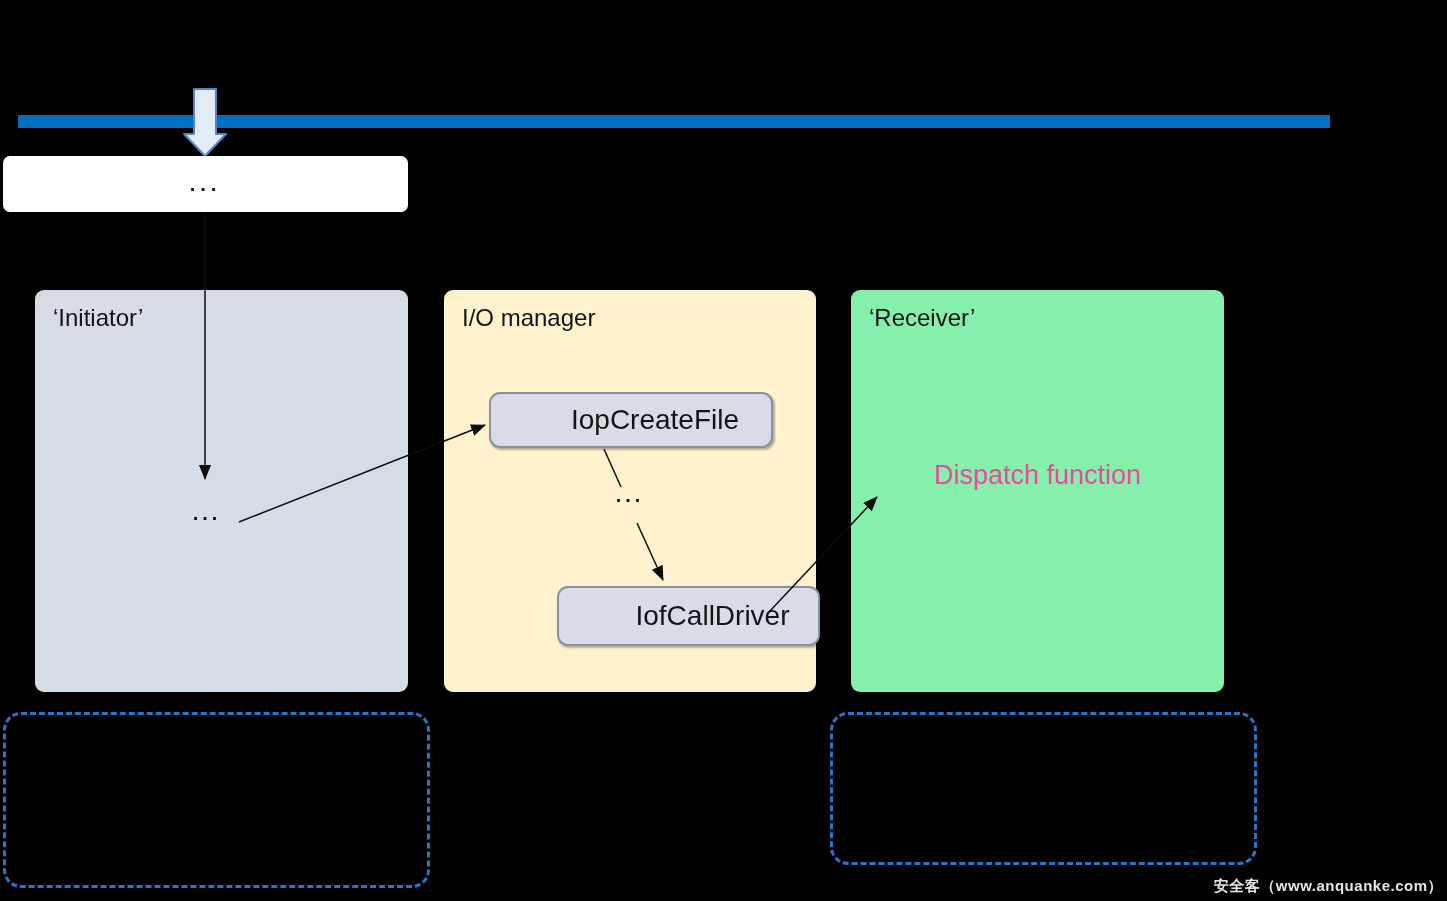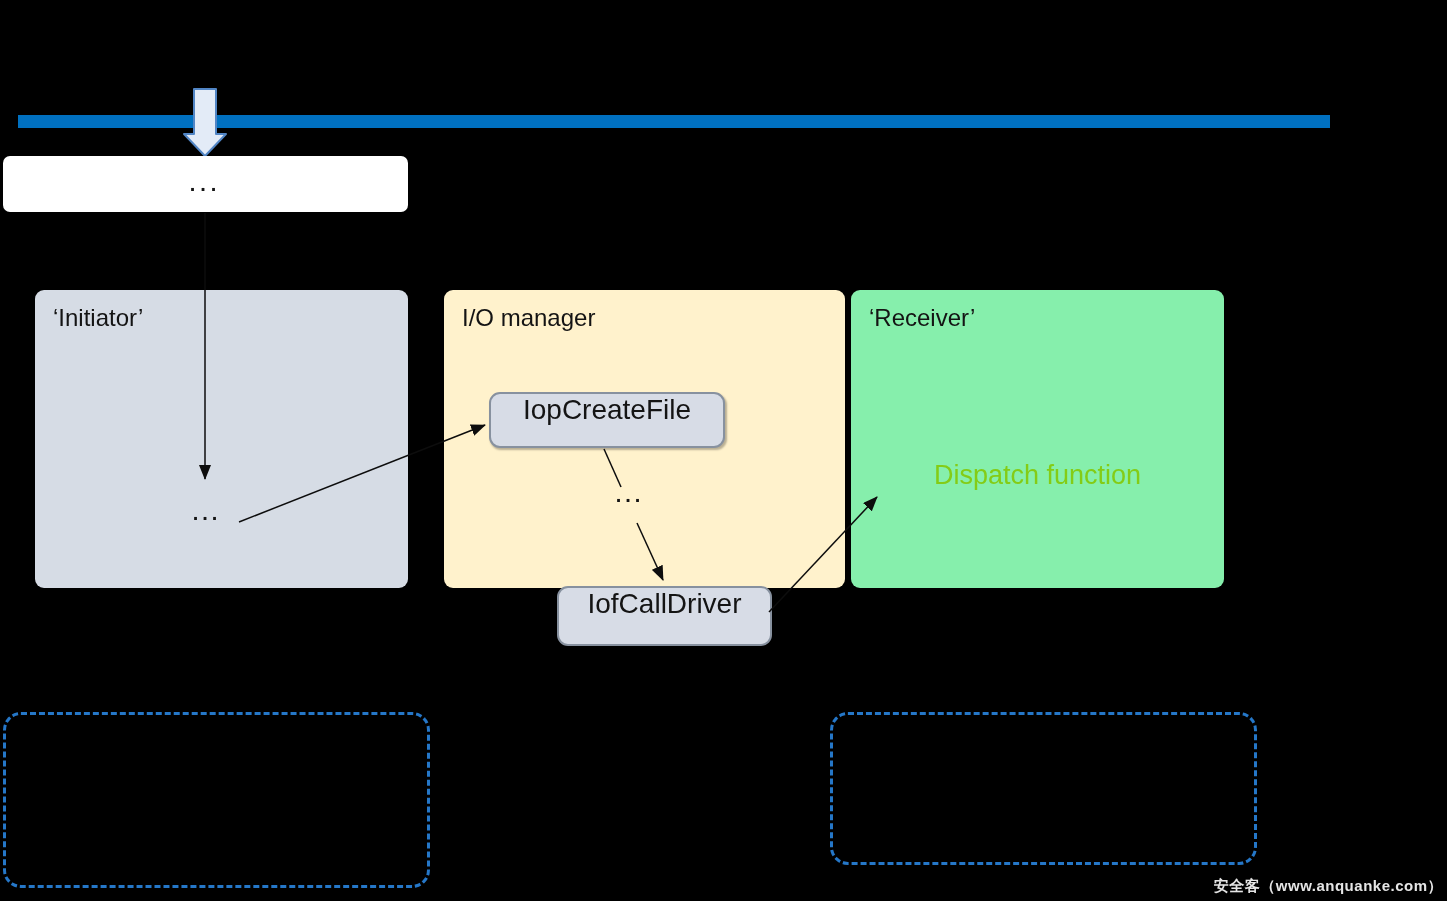--- a/index.html
+++ b/index.html
@@ -11,44 +11,44 @@
   .busline{position:absolute;left:18px;top:115px;width:1312px;height:13px;background:#0070C0;}
   
   .bigarrow{position:absolute;left:182px;top:88px;}
   
   .entrybox{
     position:absolute;left:3px;top:156px;width:405px;height:56px;
     background:#FFFFFF;border-radius:7px;display:flex;align-items:center;justify-content:center;
   }
   .entrybox .dots{font-size:20px;font-weight:bold;letter-spacing:5px;color:#141414;}
   
-  .section{position:absolute;top:290px;height:298px;border-radius:9px;}
+  .section{position:absolute;top:290px;height:402px;border-radius:9px;}
   .sec-initiator{left:35px;width:373px;background:#D6DCE5;}
-  .sec-io{left:444px;width:372px;background:#FFF2CC;padding-left:29px;}
+  .sec-io{left:444px;width:372px;background:#FFF2CC;}
   .sec-receiver{left:851px;width:373px;background:#86efac;}
   .sec-title{position:absolute;left:18px;top:14px;font-size:24px;color:#141414;}
   
   .node{
-    position:absolute;display:flex;align-items:flex-start;justify-content:center;
+    position:absolute;display:flex;align-items:center;justify-content:center;
     background:#D7DCE6;border:2px solid #87919F;border-radius:11px;
-    font-size:28px;color:#141414;box-shadow:1.5px 2px 2px rgba(0,0,0,0.28);
+    font-size:28px;color:#141414;box-shadow:1.5px 2px 2px rgba(0,0,0,0.28);padding-left:48px;
   }
   .node-iopcreatefile{left:489px;top:392px;width:232px;height:52px;}
   .node-iofcalldriver{left:557px;top:586px;width:211px;height:56px;}
   
   .ellipsis{
     position:absolute;width:44px;text-align:center;
     font-size:20px;font-weight:bold;letter-spacing:4px;color:#141414;
   }
   .ell-initiator{left:185px;top:502px;}
   .ell-io{left:608px;top:484px;}
   
   .dispatch{
     position:absolute;left:861px;top:455px;width:353px;text-align:center;
-    font-size:27px;line-height:41px;color:#84cc16;
+    font-size:27px;line-height:41px;color:#ec4899;
   }
   
   .connectors{position:absolute;left:0;top:0;pointer-events:none;}
   
   .note{position:absolute;border:3px dashed #2577C8;border-radius:18px;background:transparent;}
   .note-left{left:3px;top:712px;width:421px;height:170px;}
   .note-right{left:830px;top:712px;width:421px;height:147px;}
   
   .watermark{
     position:absolute;right:4px;bottom:5px;color:#e5e5e5;

